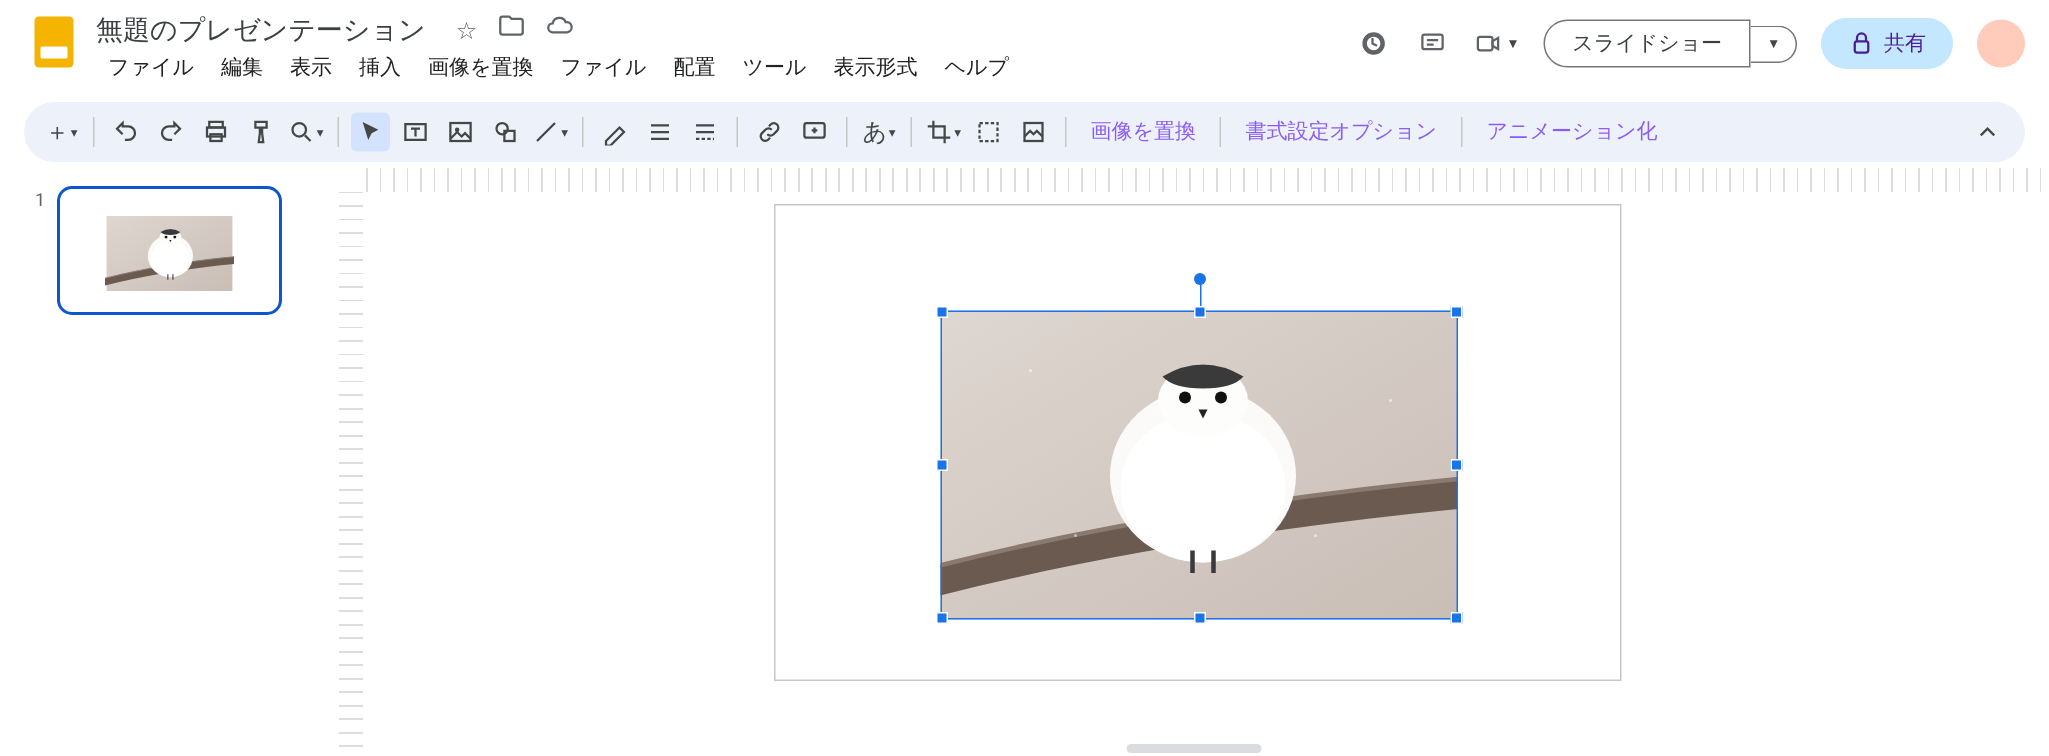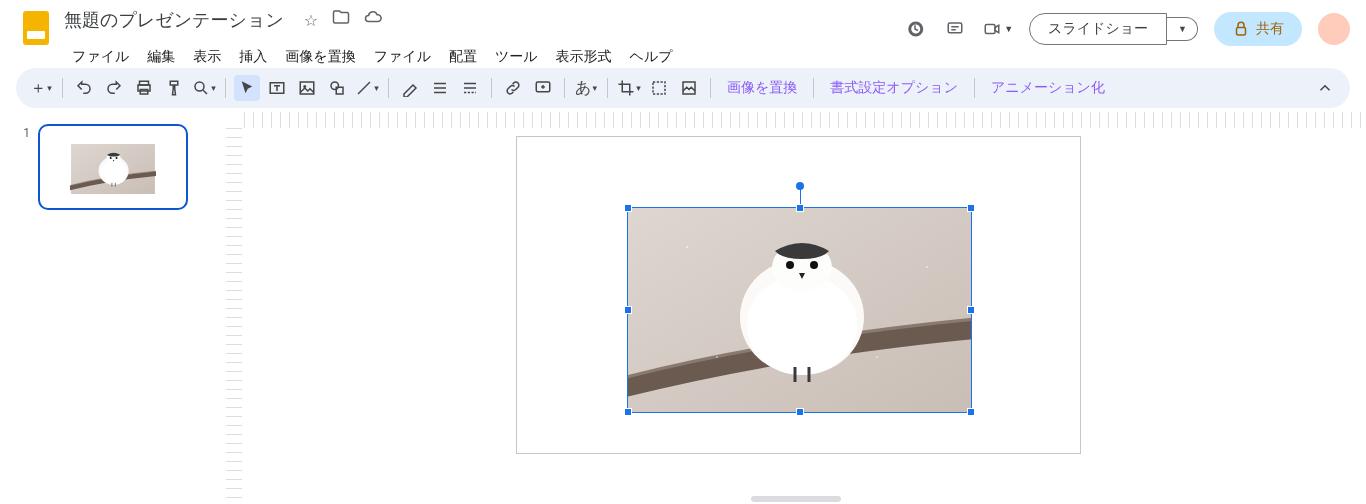--- a/index.html
+++ b/index.html
@@ -7,29 +7,29 @@
 
 
 .header{display:flex;align-items:flex-start;padding:8px 16px 0 16px;height:64px}
 .logo-box{width:40px;height:40px;display:flex;align-items:center;justify-content:center;margin-right:8px}
 .logo{width:26px;height:34px;background:#f4b400;border-radius:3px;position:relative}
 .logo::after{content:"";position:absolute;left:4px;right:4px;top:20px;height:8px;background:#fff;border-radius:1px}
 .title-area{flex:1;min-width:0}
 .title-row{display:flex;align-items:flex-start;gap:10px;height:24px}
 .doc-title{font-size:18px;color:#3c4043}
 .title-icons span{color:#5f6368;font-size:16px;margin-left:10px;cursor:pointer}
-.menu-row{display:flex;gap:2px;margin-top:12px}
+.menu-row{display:flex;gap:2px;margin-top:0}
 .menu-row div{font-size:14px;color:#202124;padding:4px 8px;cursor:pointer;border-radius:4px}
 .header-right{display:flex;align-items:center;gap:16px;margin-left:auto;padding-top:4px}
 .hr-icon{width:24px;height:24px;color:#5f6368;display:flex;align-items:center;justify-content:center;cursor:pointer;font-size:20px}
 .camera-wrap{display:flex;align-items:center;gap:2px;color:#5f6368;cursor:pointer}
 .slideshow-wrap{display:flex;align-items:center}
 .slideshow-btn{border:1px solid #747775;border-radius:18px 0 0 18px;padding:6px 18px;font-size:14px;color:#3c4043;cursor:pointer;background:#fff}
 .slideshow-drop{border:1px solid #747775;border-left:none;border-radius:0 18px 18px 0;padding:6px 10px;cursor:pointer;color:#5f6368;display:flex;align-items:center}
-.share-btn{background:#c2e7ff;border-radius:18px;padding:8px 18px;font-size:14px;color:#a16207;cursor:pointer;display:flex;align-items:center;gap:6px}
+.share-btn{background:#c2e7ff;border-radius:18px;padding:8px 18px;font-size:14px;color:#4c1d95;cursor:pointer;display:flex;align-items:center;gap:6px}
 .avatar{width:32px;height:32px;border-radius:50%;background:#ffccbc;cursor:pointer}
 
 
 .toolbar{margin:4px 16px;background:#edf2fa;border-radius:24px;height:40px;display:flex;align-items:center;padding:0 12px;gap:4px}
 .tb{min-width:26px;height:26px;display:flex;align-items:center;justify-content:center;color:#444746;cursor:pointer;border-radius:4px;font-size:16px}
 .tb.sel{background:#d3e3fd}
 .tb-sep{width:1px;height:20px;background:#c4c7c5;margin:0 4px}
 .tb-text{font-size:14px;color:#8b5cf6;padding:0 8px;cursor:pointer;white-space:nowrap}
 .tb-drop{font-size:9px;margin-left:1px;color:#444746}
 .toolbar-right{margin-left:auto;display:flex;align-items:center}

